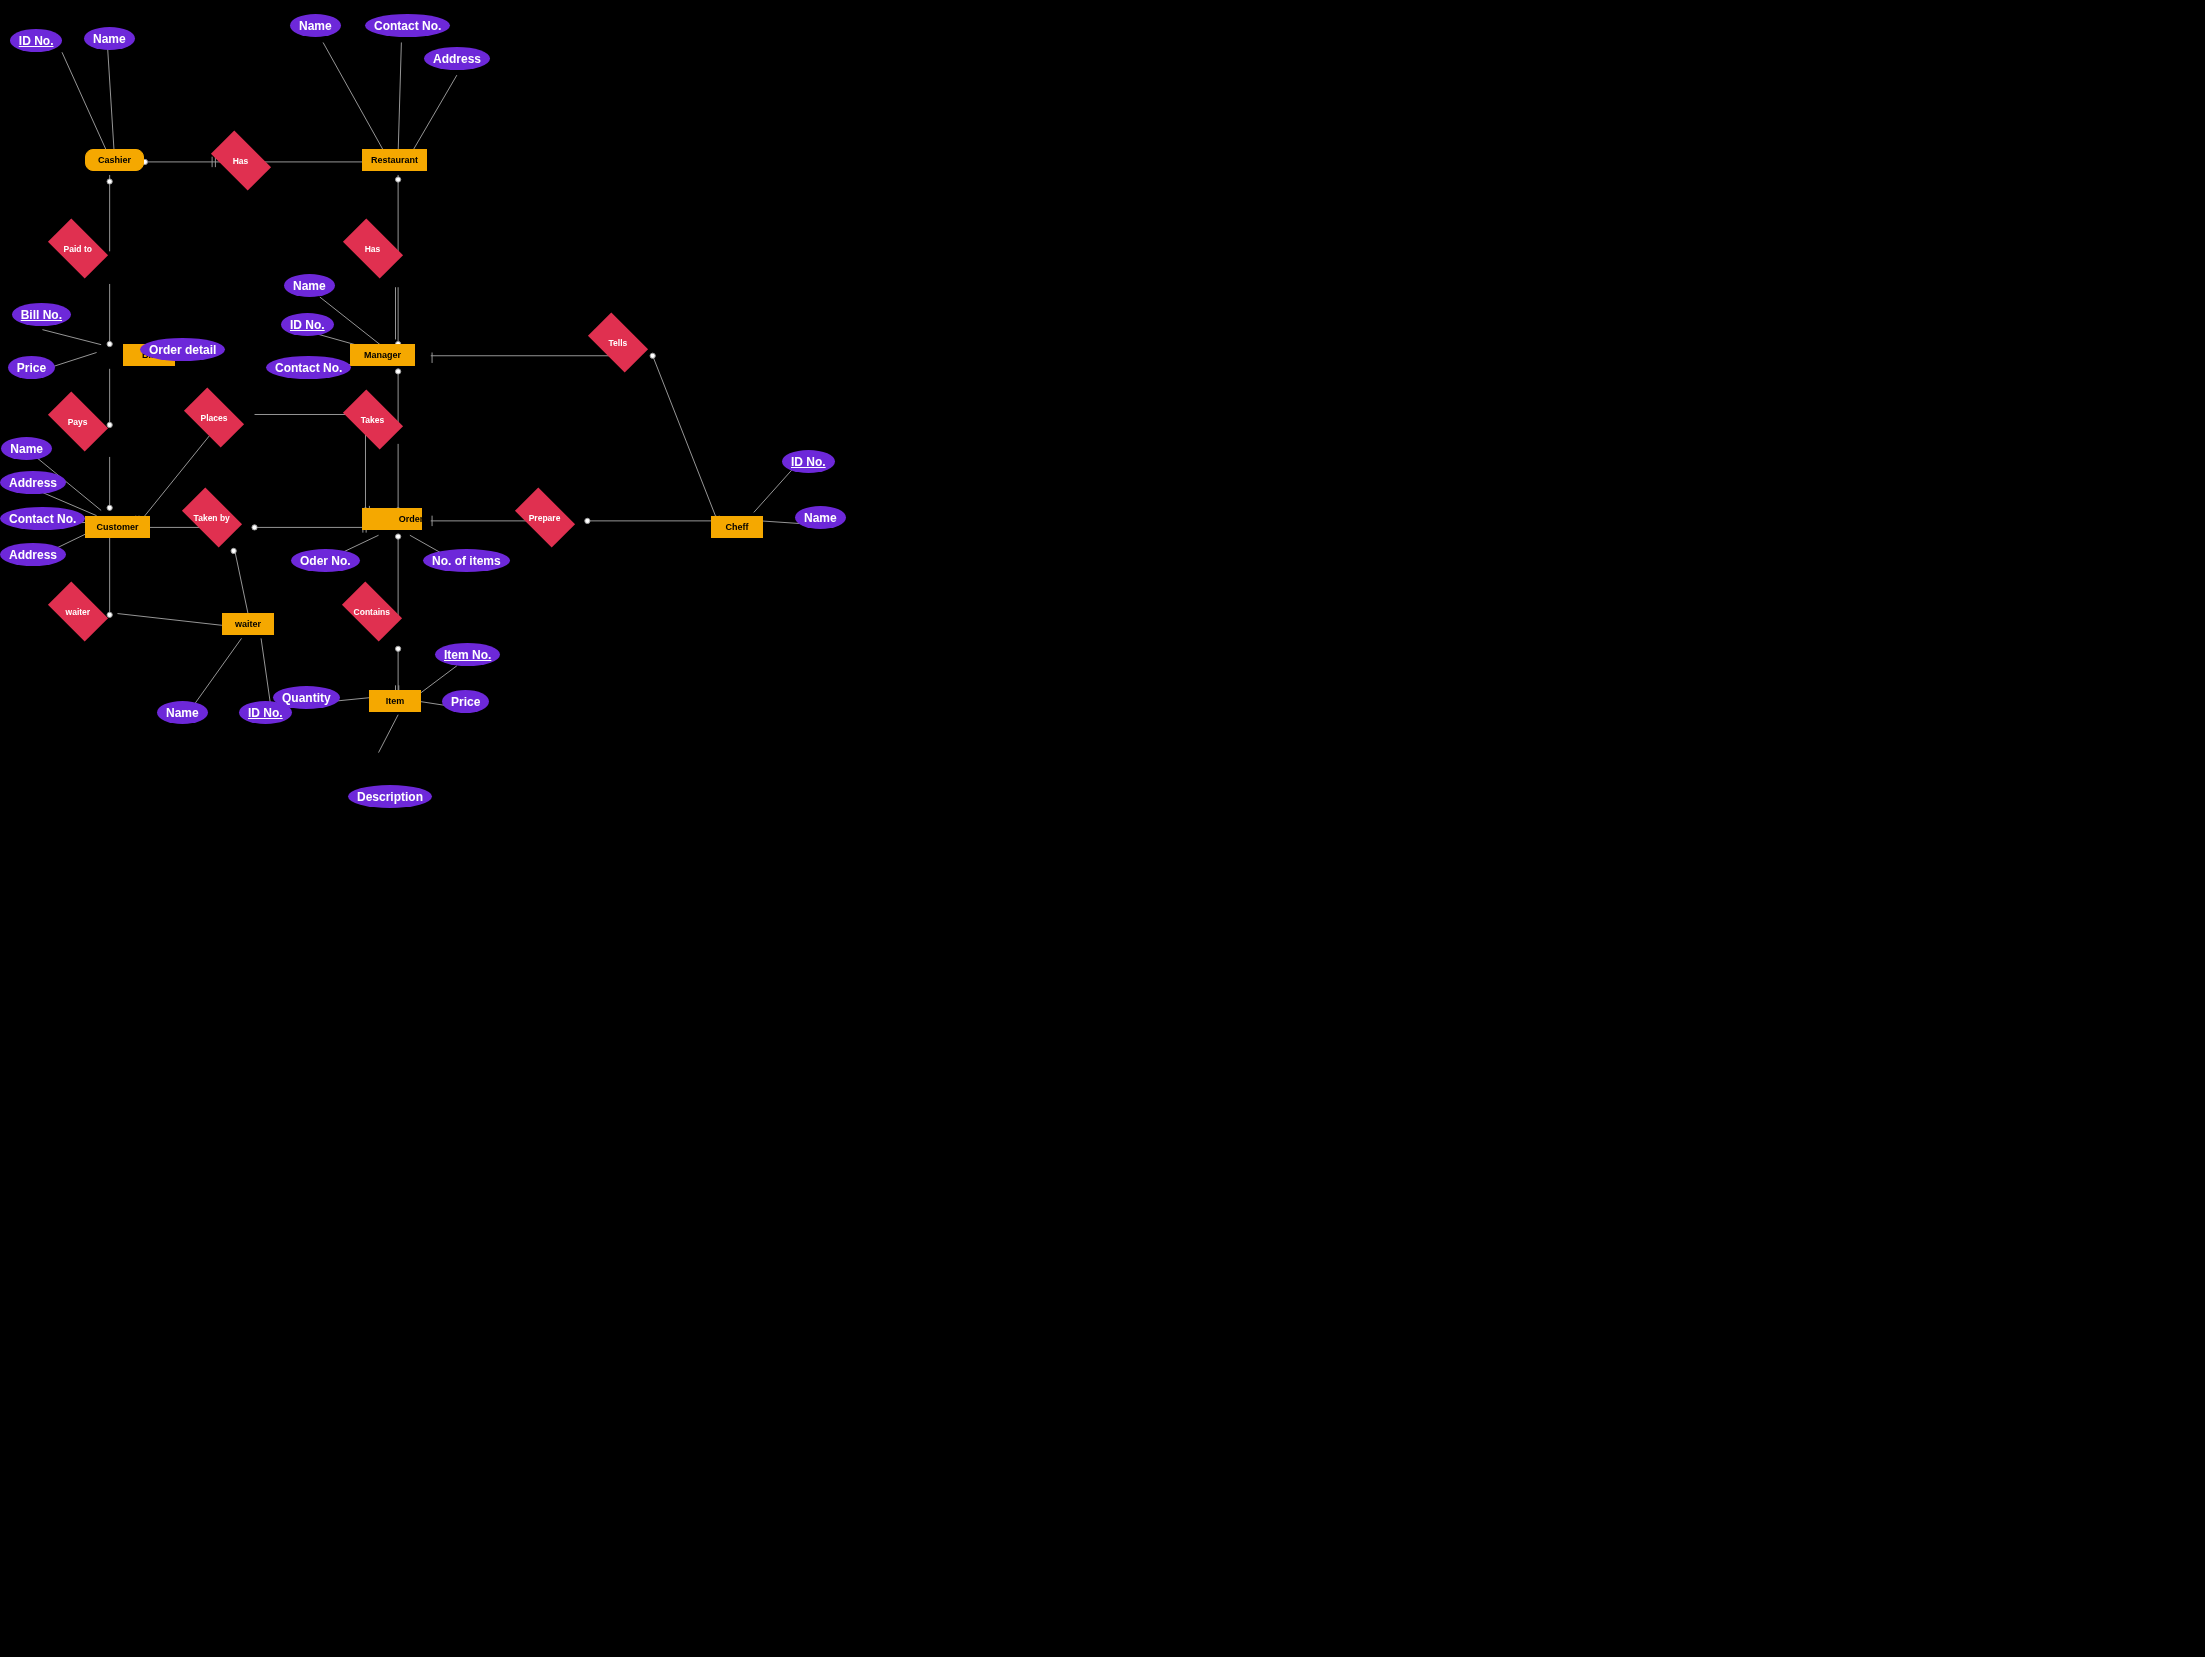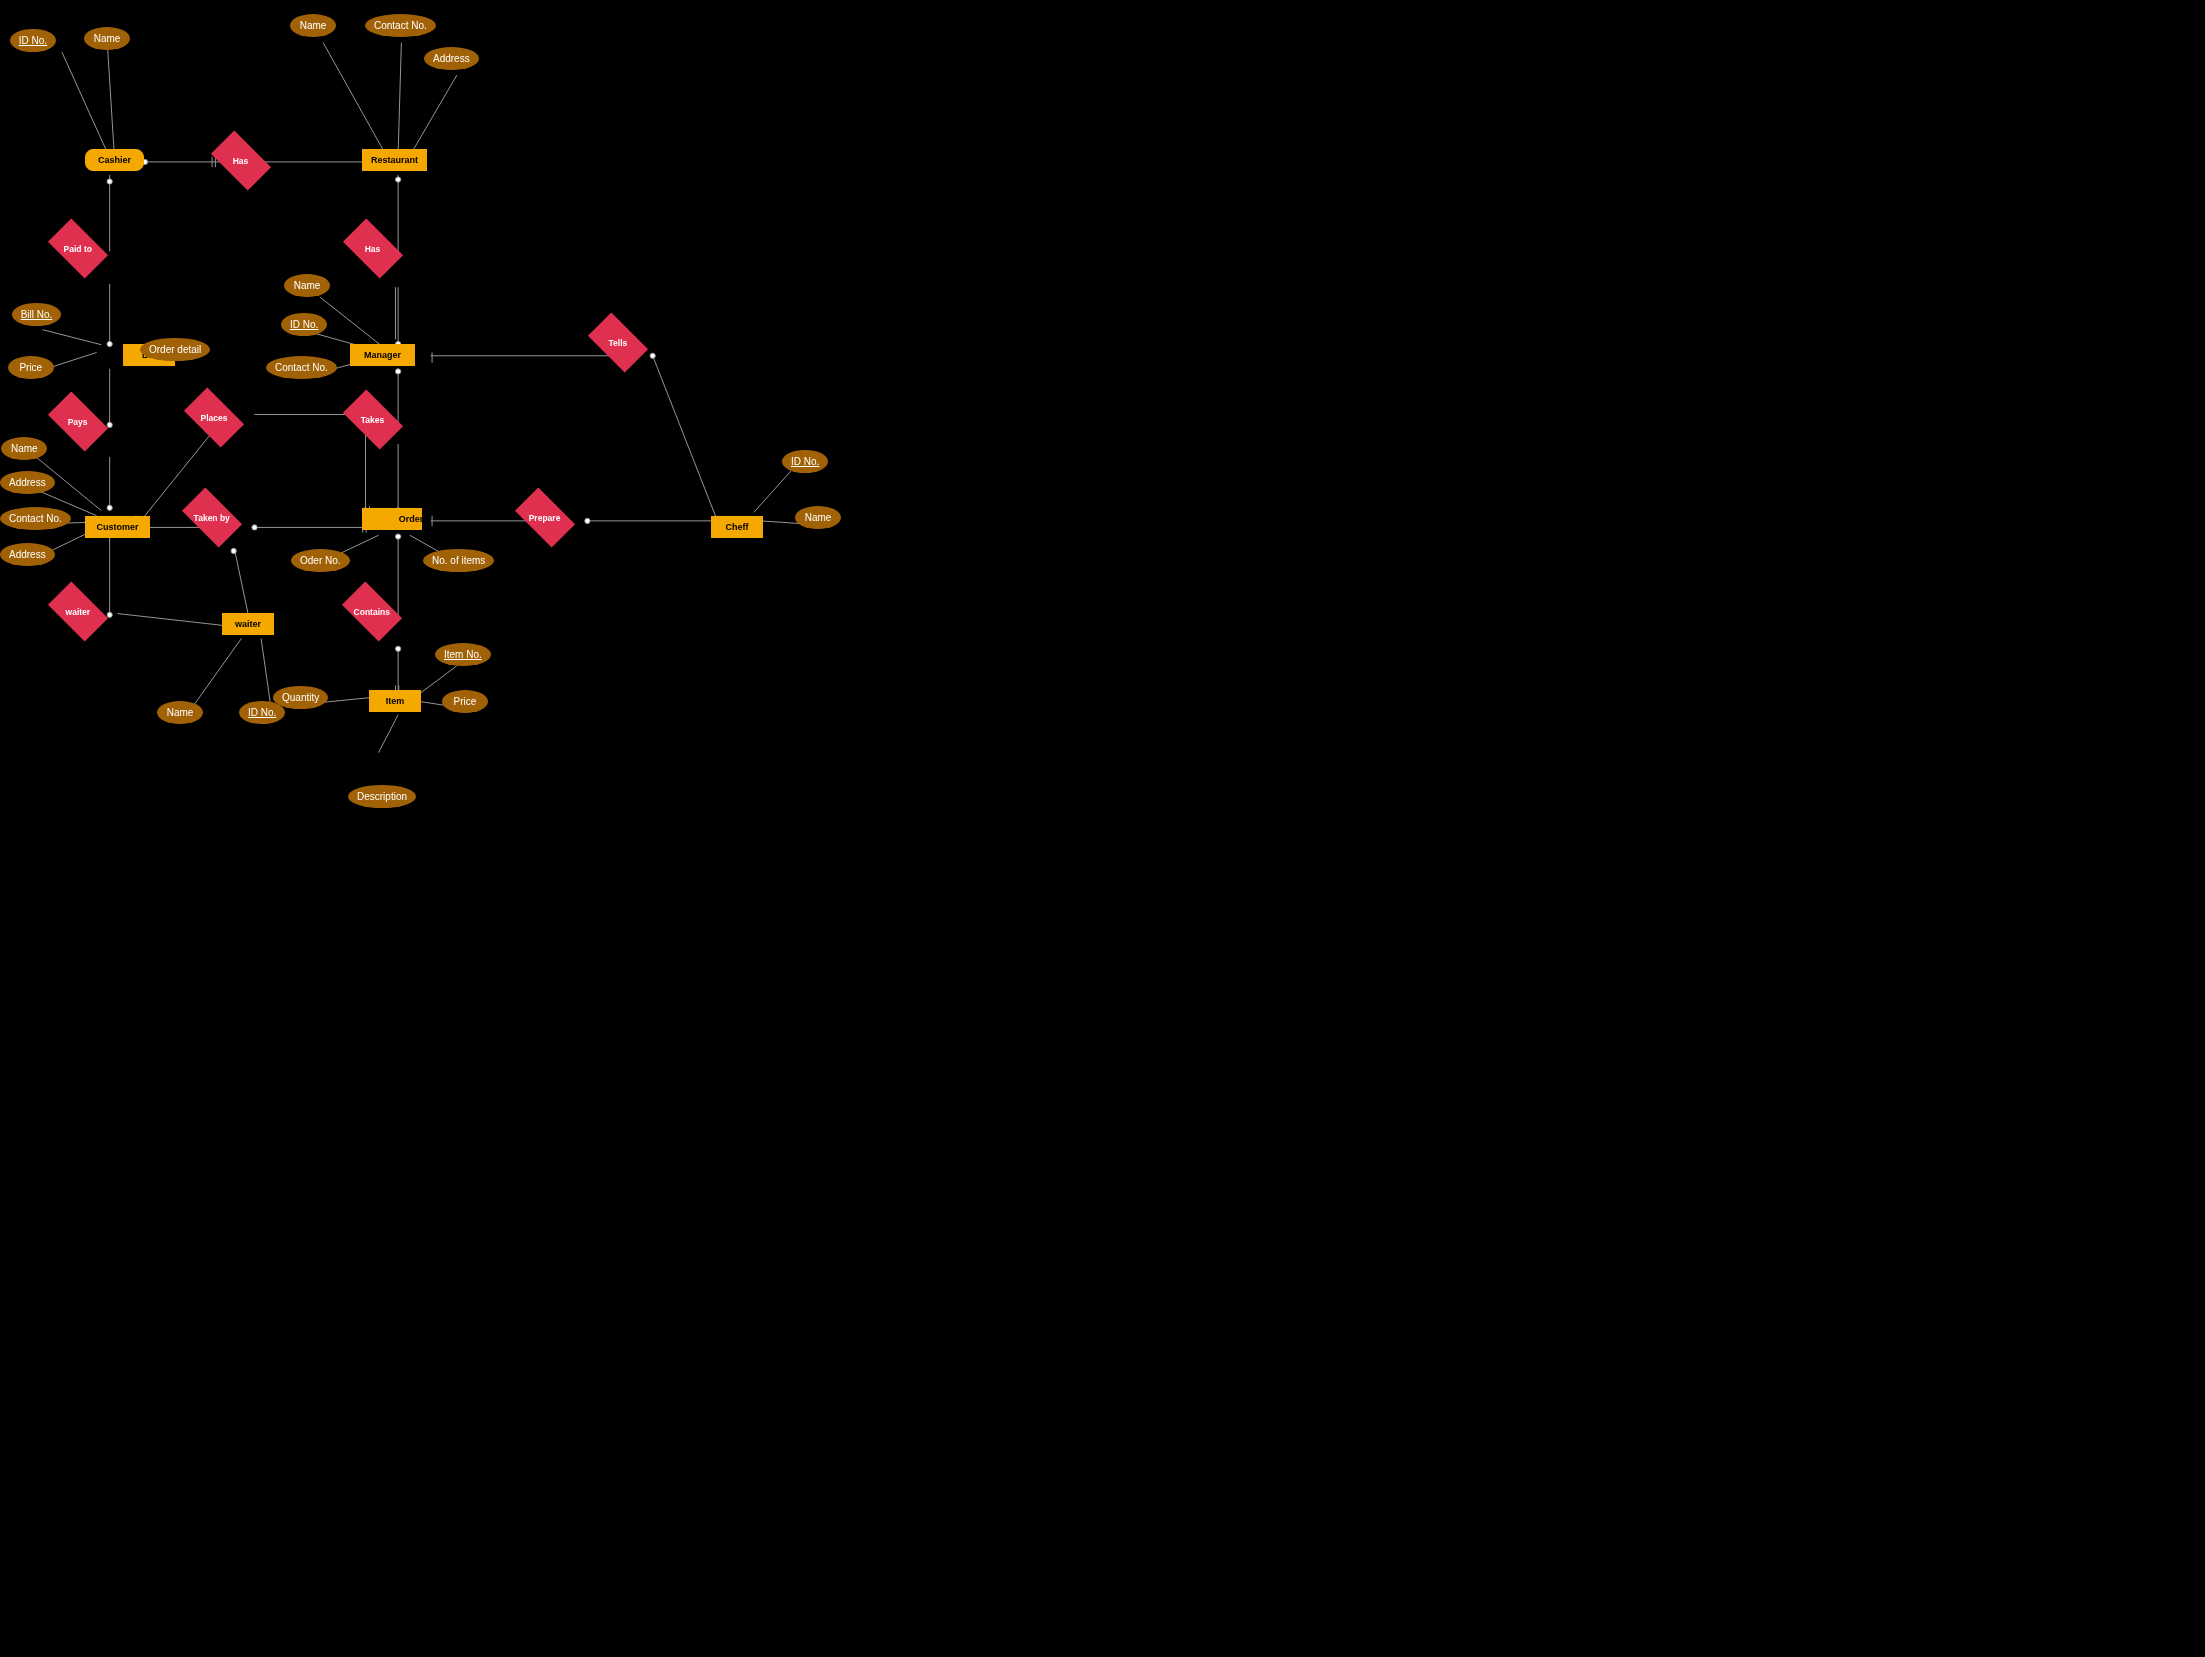--- a/index.html
+++ b/index.html
@@ -49,32 +49,33 @@
       justify-content: center;
       transform: rotate(45deg);
       text-align: center;
     }
     .relationship span {
       transform: rotate(-45deg);
       display: block;
     }
     .attribute {
       position: absolute;
-      background: #a16207;
+      background: #6d28d9;
       color: #fff;
-      font-size: 10px;
+      font-size: 12px;
       padding: 3.9px 9px;
       border-radius: 50%;
       display: flex;
       align-items: center;
       justify-content: center;
       text-align: center;
       min-width: 46px;
       min-height: 23px;
       white-space: nowrap;
+      font-weight: bold;
     }
     .attribute.underline span {
       text-decoration: underline;
     }
   </style>
 </head>
 <body>
 
 <div class="diagram">
   <svg class="connections" viewBox="0 0 1690 1270" width="1103" height="829">

